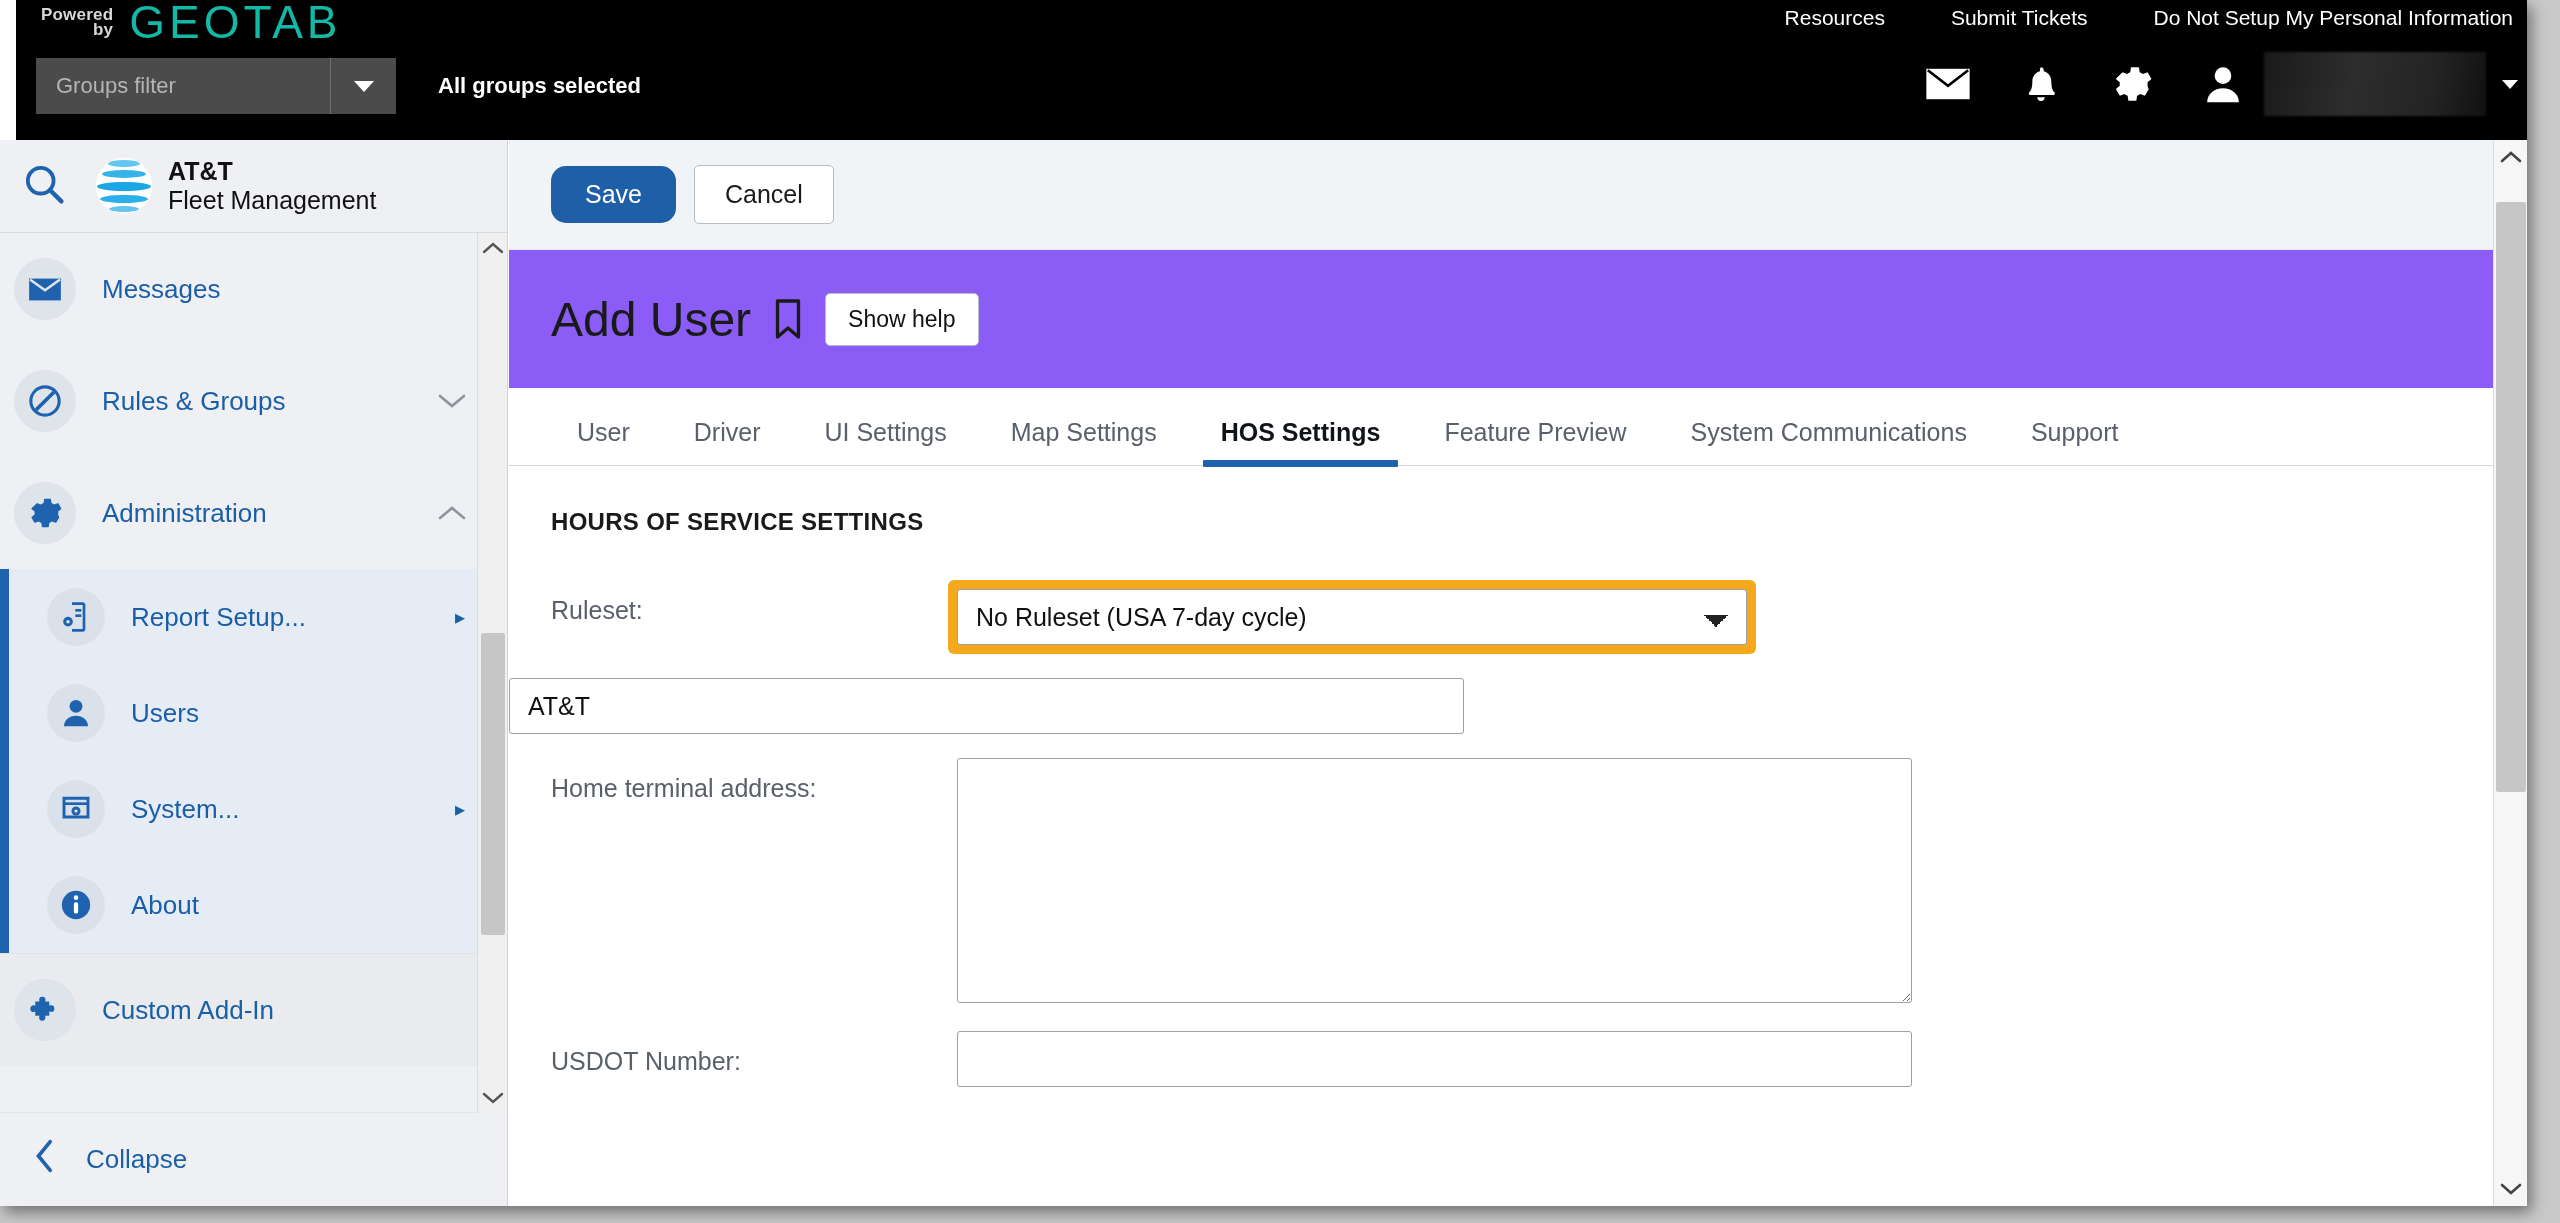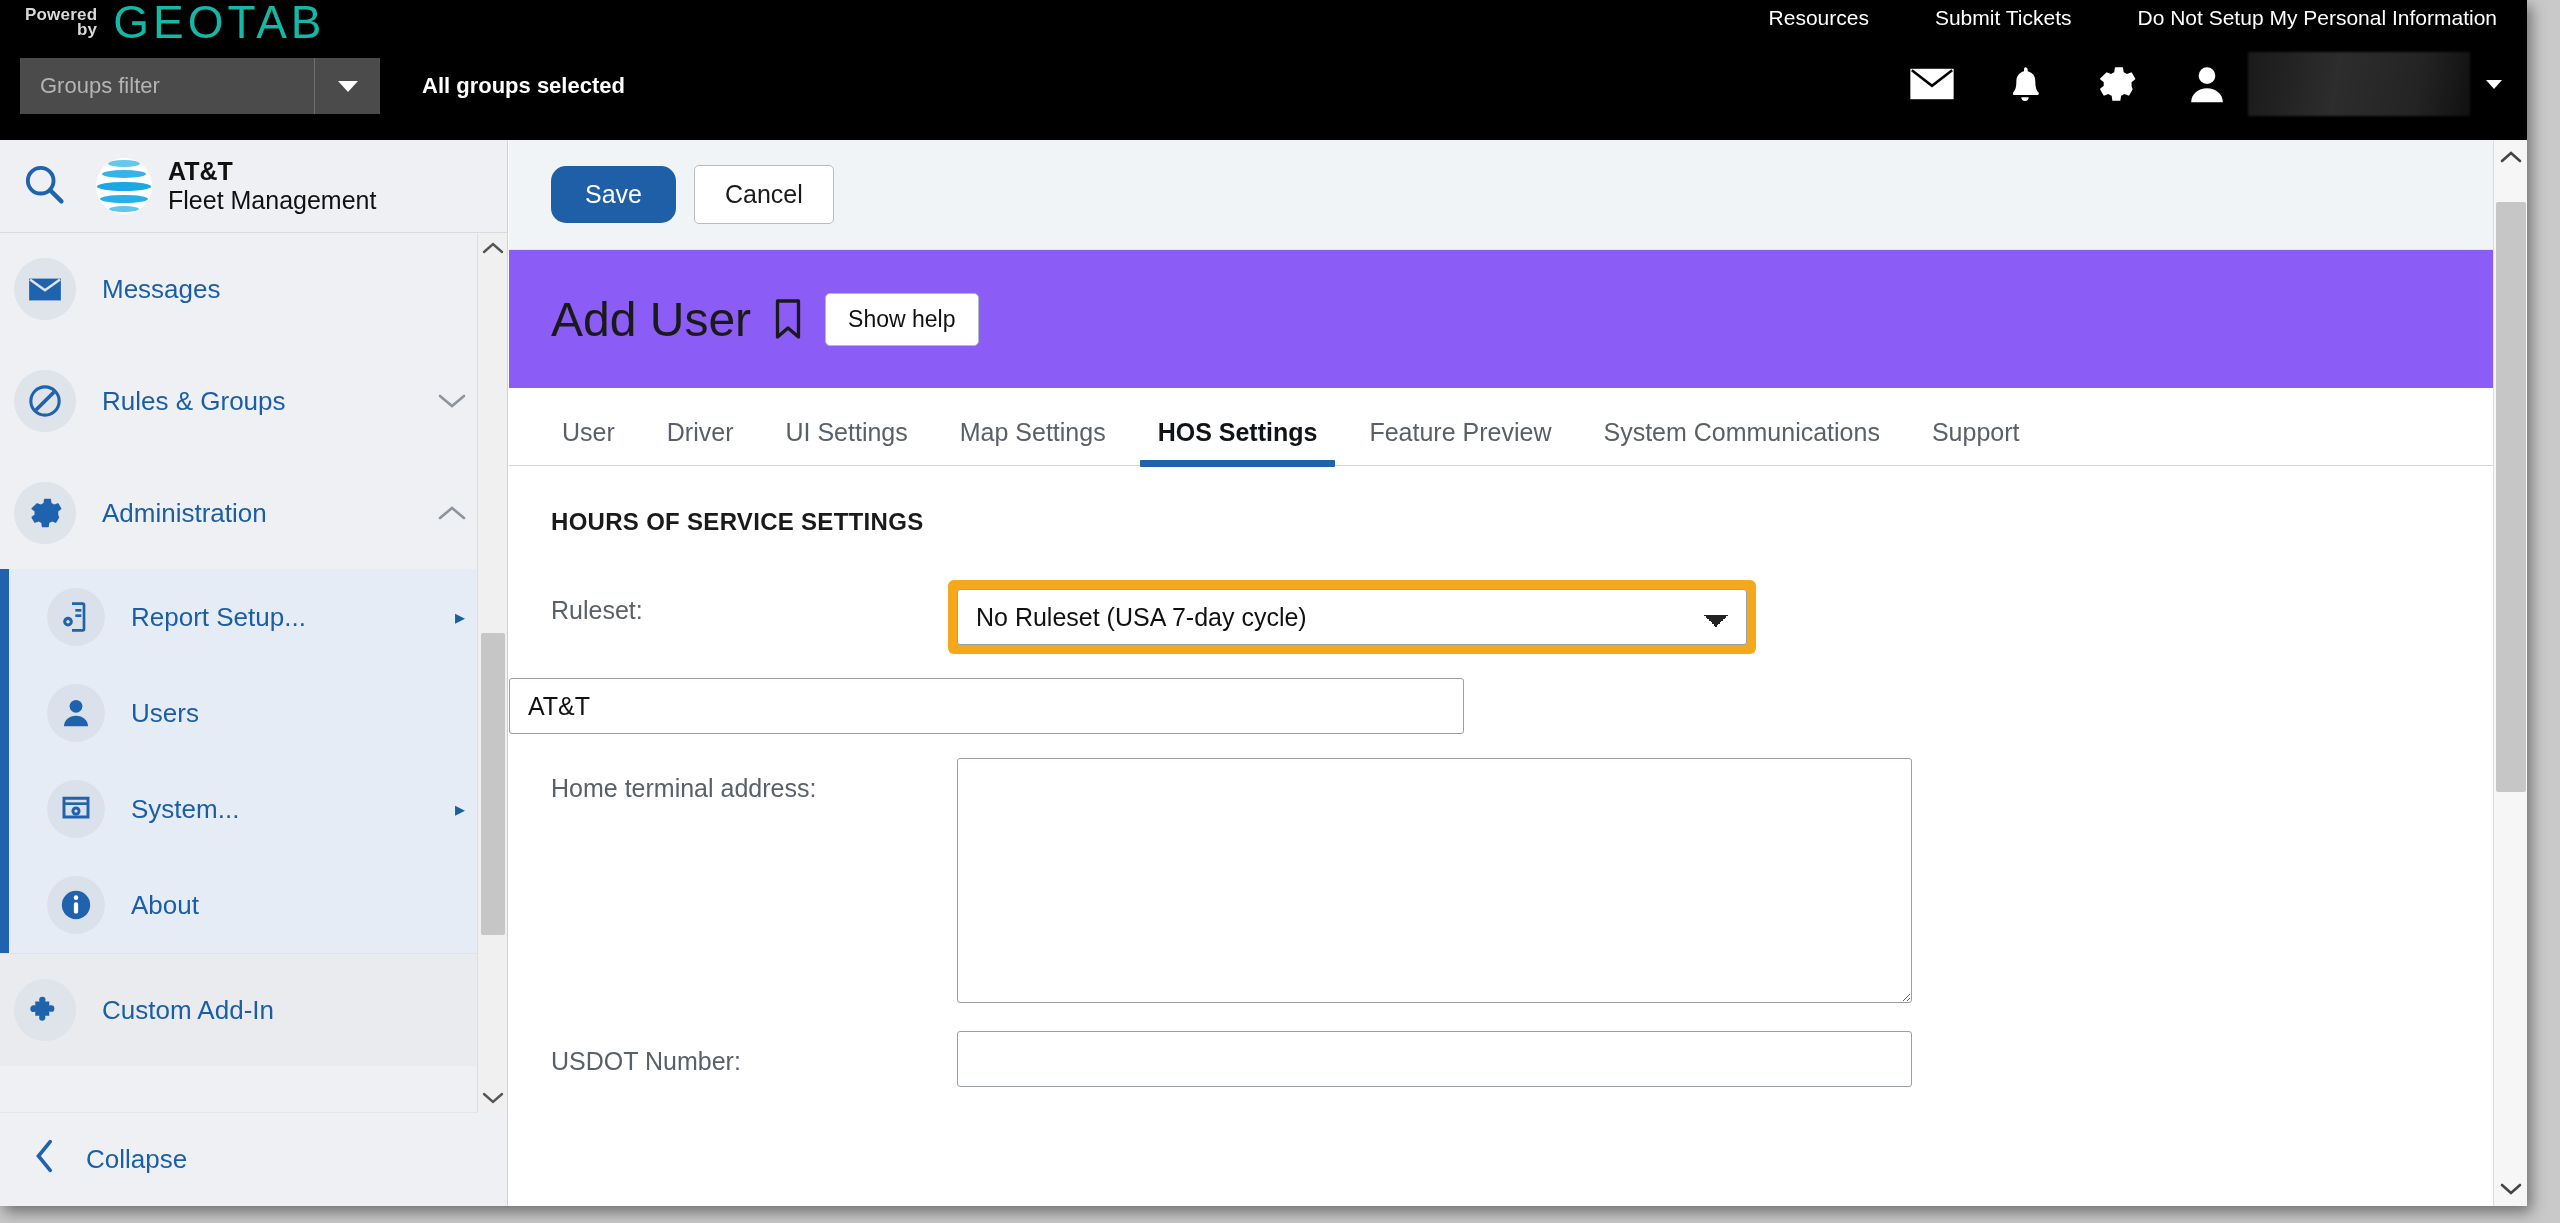--- a/index.html
+++ b/index.html
@@ -14,21 +14,21 @@
   #window {
     position: absolute; left: 0; top: 0;
     width: 2527px; height: 1206px;
     background: #fff;
     box-shadow: 4px 6px 14px rgba(0,0,0,.45);
     overflow: hidden;
   }
 
   
   #topbar {
-    position: absolute; left: 0; top: 0;
+    position: absolute; left: 16px; top: 0;
     width: 2527px; height: 140px;
     background: #000;
   }
   #brandline {
     position: absolute; left: 25px; top: 0px;
     display: flex; align-items: center; gap: 16px; height: 44px;
   }
   .powered {
     color: #d8d8d8; font-size: 17px; line-height: 15px;
     text-align: right; font-weight: 600; letter-spacing: .2px;
@@ -206,21 +206,21 @@
   #pagetitle { font-size: 48px; color: #1a1a1a; font-weight: 400; }
   #bookmark { display: flex; align-items: center; }
   #btn-help {
     background: #fff; border: 1px solid #b6bcc4; border-radius: 5px;
     font-size: 23px; padding: 12px 22px; cursor: pointer; color: #111;
     font-family: "Liberation Sans", sans-serif;
   }
 
   #tabs {
     height: 78px; display: flex; align-items: flex-end;
-    gap: 0; padding-left: 27px; border-bottom: 1px solid #cfd4d9;
+    gap: 12px; padding-left: 42px; border-bottom: 1px solid #cfd4d9;
   }
   .tab {
     font-size: 25px; color: #5a6069; padding: 0 26px 18px 26px;
     cursor: pointer; white-space: nowrap; position: relative;
   }
   .tab.active { color: #101418; font-weight: 600; }
   .tab.active::after {
     content: ""; position: absolute; left: 8px; right: 8px; bottom: -2px;
     height: 7px; background: #1f62ad; border-radius: 1px;
   }

